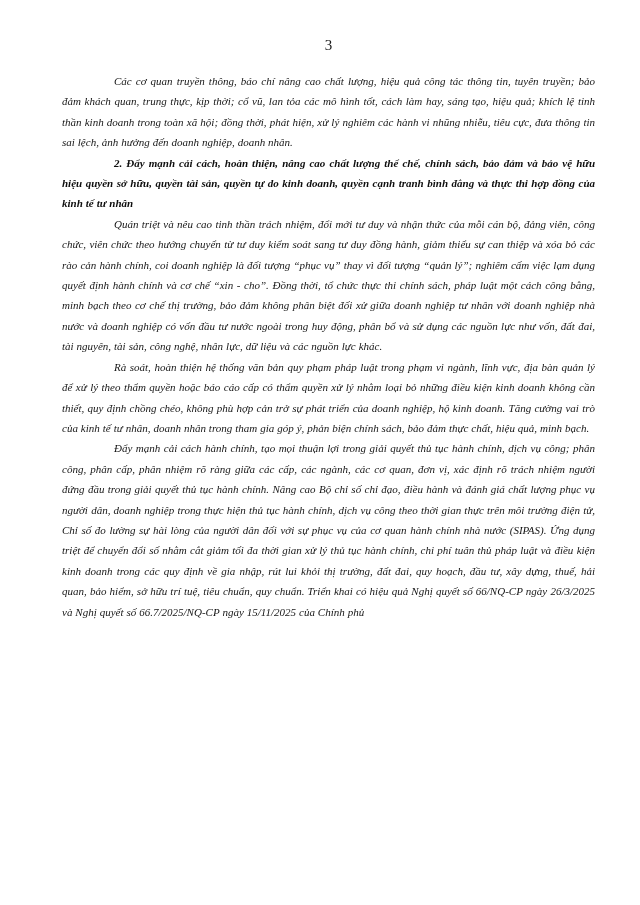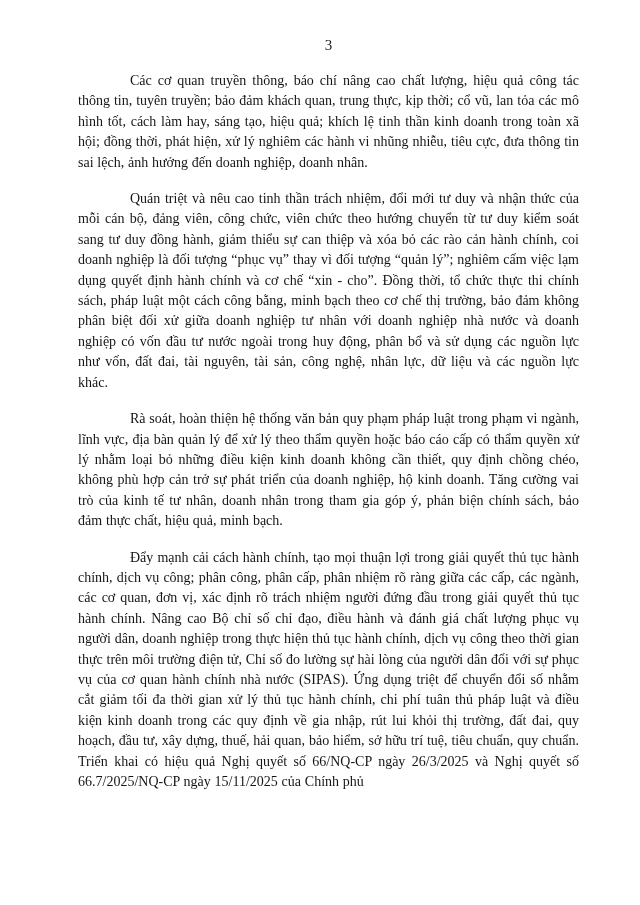--- a/index.html
+++ b/index.html
@@ -20,38 +20,40 @@
     overflow: hidden;
   }
   .page-number {
     text-align: center;
     font-size: 15px;
     line-height: 18px;
     margin: 0 0 17px 0;
     color: #1b1b1b;
   }
   .doc-body p.para {
-    margin: 16px;
+    margin: 0;
     padding: 0;
-    font-size: 14px;
+    font-size: 11px;
     line-height: 20.4px;
     text-align: justify;
     text-indent: 52px;
     color: #151515;
     word-spacing: 0.02em;
+    font-style: italic;
   }
   .doc-body p.para.heading {
     font-weight: bold;
     color: #0e0e0e;
   }
 </style>
 </head>
 <body>
 
 <div class="page">
   <p class="page-number">3</p>
   <div class="doc-body">
     <p class="para">Các cơ quan truyền thông, báo chí nâng cao chất lượng, hiệu quả công tác thông tin, tuyên truyền; bảo đảm khách quan, trung thực, kịp thời; cổ vũ, lan tỏa các mô hình tốt, cách làm hay, sáng tạo, hiệu quả; khích lệ tinh thần kinh doanh trong toàn xã hội; đồng thời, phát hiện, xử lý nghiêm các hành vi nhũng nhiễu, tiêu cực, đưa thông tin sai lệch, ảnh hưởng đến doanh nghiệp, doanh nhân.</p>
+    <p class="para heading">2. Đẩy mạnh cải cách, hoàn thiện, nâng cao chất lượng thể chế, chính sách, bảo đảm và bảo vệ hữu hiệu quyền sở hữu, quyền tài sản, quyền tự do kinh doanh, quyền cạnh tranh bình đẳng và thực thi hợp đồng của kinh tế tư nhân</p>
     <p class="para">Quán triệt và nêu cao tinh thần trách nhiệm, đổi mới tư duy và nhận thức của mỗi cán bộ, đảng viên, công chức, viên chức theo hướng chuyển từ tư duy kiểm soát sang tư duy đồng hành, giảm thiểu sự can thiệp và xóa bỏ các rào cản hành chính, coi doanh nghiệp là đối tượng “phục vụ” thay vì đối tượng “quản lý”; nghiêm cấm việc lạm dụng quyết định hành chính và cơ chế “xin - cho”. Đồng thời, tổ chức thực thi chính sách, pháp luật một cách công bằng, minh bạch theo cơ chế thị trường, bảo đảm không phân biệt đối xử giữa doanh nghiệp tư nhân với doanh nghiệp nhà nước và doanh nghiệp có vốn đầu tư nước ngoài trong huy động, phân bổ và sử dụng các nguồn lực như vốn, đất đai, tài nguyên, tài sản, công nghệ, nhân lực, dữ liệu và các nguồn lực khác.</p>
     <p class="para">Rà soát, hoàn thiện hệ thống văn bản quy phạm pháp luật trong phạm vi ngành, lĩnh vực, địa bàn quản lý để xử lý theo thẩm quyền hoặc báo cáo cấp có thẩm quyền xử lý nhằm loại bỏ những điều kiện kinh doanh không cần thiết, quy định chồng chéo, không phù hợp cản trở sự phát triển của doanh nghiệp, hộ kinh doanh. Tăng cường vai trò của kinh tế tư nhân, doanh nhân trong tham gia góp ý, phản biện chính sách, bảo đảm thực chất, hiệu quả, minh bạch.</p>
     <p class="para">Đẩy mạnh cải cách hành chính, tạo mọi thuận lợi trong giải quyết thủ tục hành chính, dịch vụ công; phân công, phân cấp, phân nhiệm rõ ràng giữa các cấp, các ngành, các cơ quan, đơn vị, xác định rõ trách nhiệm người đứng đầu trong giải quyết thủ tục hành chính. Nâng cao Bộ chỉ số chỉ đạo, điều hành và đánh giá chất lượng phục vụ người dân, doanh nghiệp trong thực hiện thủ tục hành chính, dịch vụ công theo thời gian thực trên môi trường điện tử, Chỉ số đo lường sự hài lòng của người dân đối với sự phục vụ của cơ quan hành chính nhà nước (SIPAS). Ứng dụng triệt để chuyển đổi số nhằm cắt giảm tối đa thời gian xử lý thủ tục hành chính, chi phí tuân thủ pháp luật và điều kiện kinh doanh trong các quy định về gia nhập, rút lui khỏi thị trường, đất đai, quy hoạch, đầu tư, xây dựng, thuế, hải quan, bảo hiểm, sở hữu trí tuệ, tiêu chuẩn, quy chuẩn. Triển khai có hiệu quả Nghị quyết số 66/NQ-CP ngày 26/3/2025 và Nghị quyết số 66.7/2025/NQ-CP ngày 15/11/2025 của Chính phủ</p>
   </div>
 </div>
 
 </body></html>

